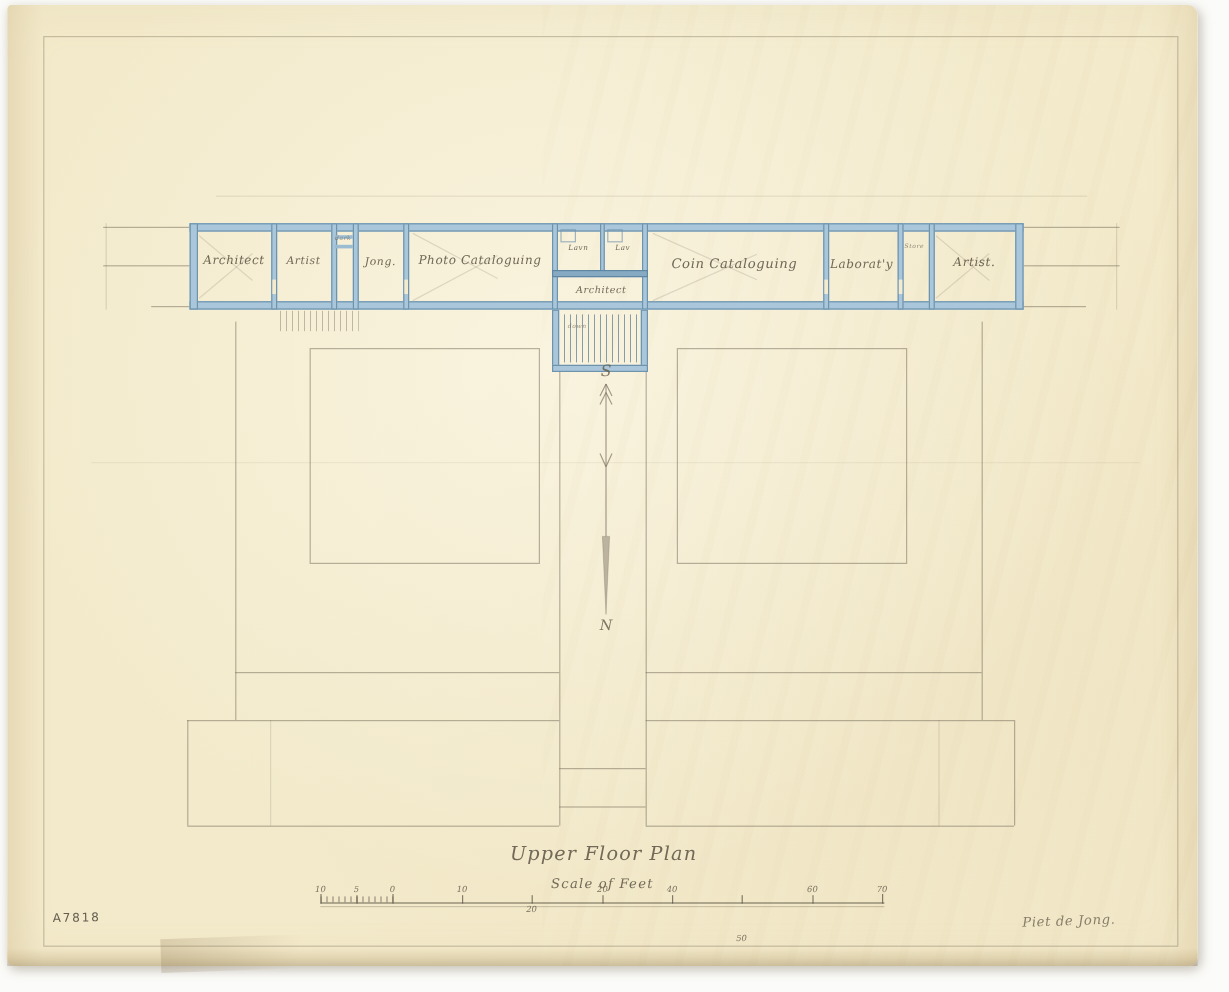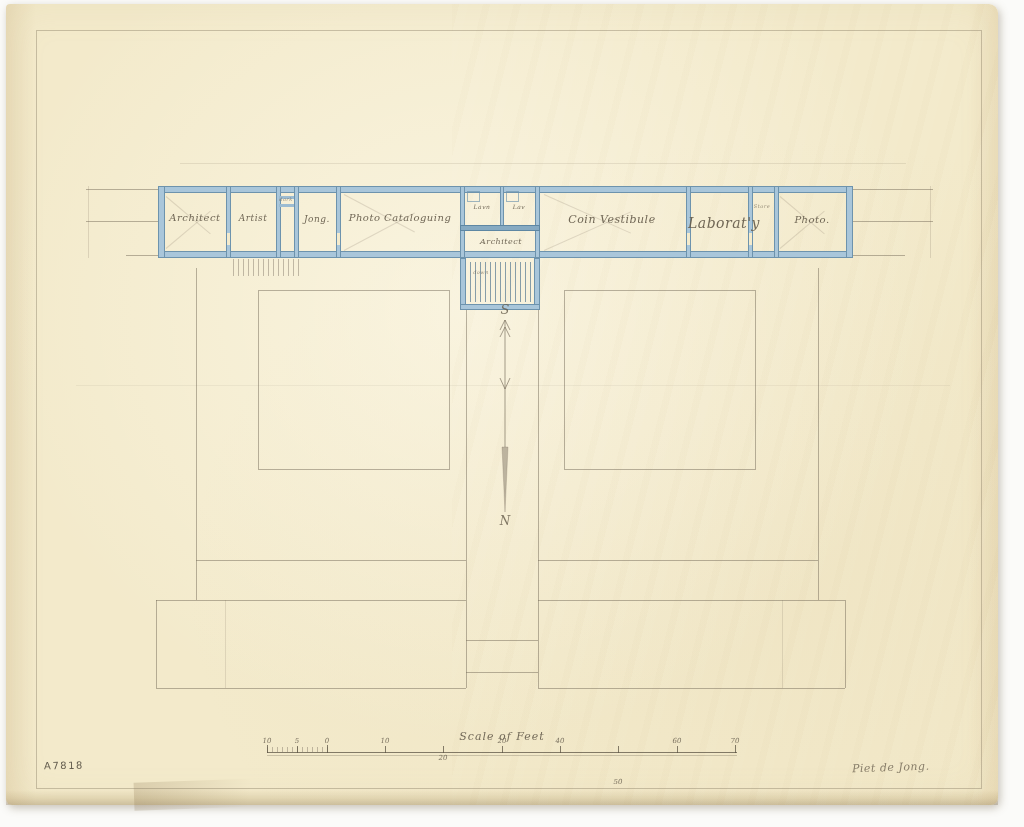--- a/index.html
+++ b/index.html
@@ -131,37 +131,38 @@
   <div class="bar" style="left:279px;top:204px;width:15px;height:3px"></div>
 
   <div class="lbl" style="left:158px;top:212px;width:74px;font-size:10px">Architect</div>
   <div class="lbl" style="left:226px;top:213px;width:54px;font-size:9px">Artist</div>
   <div class="lbl" style="left:276px;top:196px;width:20px;font-size:5px;opacity:.7">dark</div>
   <div class="lbl" style="left:294px;top:214px;width:46px;font-size:9px">Jong.</div>
   <div class="lbl" style="left:341px;top:212px;width:118px;font-size:10px">Photo Cataloguing</div>
   <div class="lbl" style="left:462px;top:203px;width:40px;font-size:6px">Lavn</div>
   <div class="lbl" style="left:500px;top:203px;width:38px;font-size:6px">Lav</div>
   <div class="lbl" style="left:462px;top:237px;width:78px;font-size:8px">Architect</div>
-  <div class="lbl" style="left:540px;top:213px;width:144px;font-size:11px">Coin Vestibule</div>
-  <div class="lbl" style="left:688px;top:215px;width:60px;font-size:14px">Laborat'y</div>
+  <div class="lbl" style="left:540px;top:213px;width:144px;font-size:11px">Coin Cataloguing</div>
+  <div class="lbl" style="left:688px;top:215px;width:60px;font-size:10px">Laborat'y</div>
   <div class="lbl" style="left:748px;top:203px;width:28px;font-size:5px;opacity:.75">Store</div>
-  <div class="lbl" style="left:777px;top:214px;width:70px;font-size:10px">Photo.</div>
+  <div class="lbl" style="left:777px;top:214px;width:70px;font-size:10px">Artist.</div>
   <div class="lbl" style="left:466px;top:269px;width:30px;font-size:5px;opacity:.7">down</div>
 
   <div class="compass-letter" style="left:496px;top:302px;font-size:13px">S</div>
   <svg style="position:absolute;left:495px;top:317px" width="20" height="198" viewBox="0 0 20 198">
     <g stroke="rgba(118,107,90,.65)" stroke-width="1" fill="none">
       <path d="M10,3 L5,13 M10,3 L15,13 M10,10 L5,20 M10,10 L15,20"></path>
       <path d="M10,3 L10,130"></path>
       <path d="M10,72 L5,61 M10,72 L15,61"></path>
     </g>
     <polygon points="10,195 7,130 13,130" fill="rgba(118,107,90,.45)" stroke="rgba(118,107,90,.5)" stroke-width="0.5"></polygon>
   </svg>
   <div class="compass-letter" style="left:496px;top:514px;font-size:12px">N</div>
 
+  <div class="title-lbl" style="left:403px;top:702px;width:200px;font-size:16px">Upper Floor Plan</div>
   <div class="title-lbl" style="left:427px;top:730px;width:150px;font-size:11px">Scale of Feet</div>
 
   <div>
     <div class="tickline" style="left:267px;top:752px;width:470px;height:1px"></div>
     <div class="tickline" style="left:267px;top:755px;width:470px;height:1px;opacity:.35"></div>
     <div class="hatch" style="left:267px;top:747px;width:61px;height:5px"></div>
     <div class="tickline" style="left:267px;top:745px;width:1px;height:8px"></div>
     <div class="tickline" style="left:297px;top:746px;width:1px;height:7px"></div>
     <div class="tickline" style="left:327px;top:745px;width:1px;height:8px"></div>
     <div class="tickline" style="left:385px;top:746px;width:1px;height:7px"></div>

